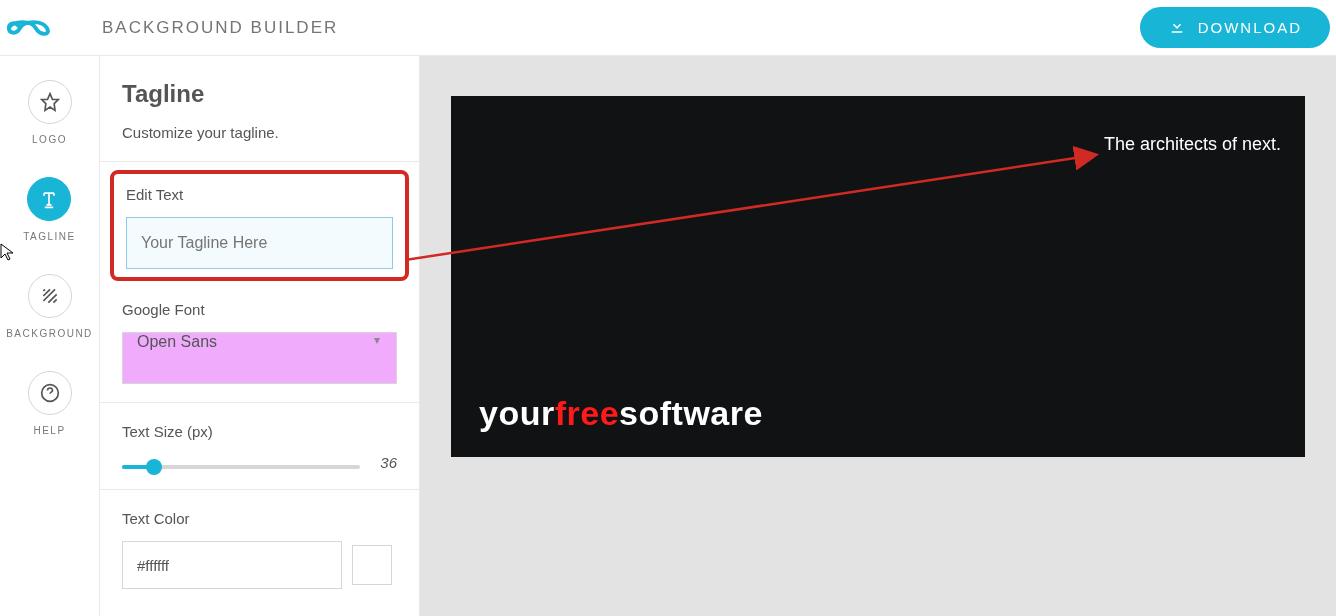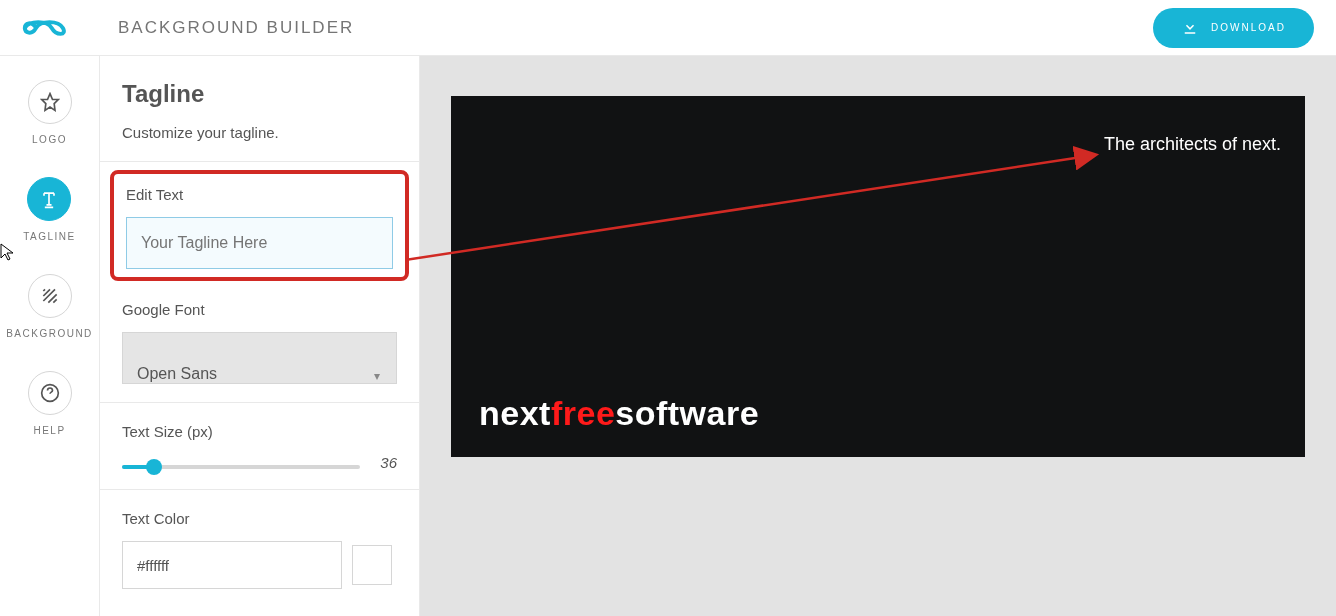--- a/index.html
+++ b/index.html
@@ -9,21 +9,21 @@
     width: 1336px;
     height: 616px;
     overflow: hidden;
     color: #555;
   }
   
   .header {
     height: 56px;
     display: flex;
     align-items: center;
-    padding: 0 22px;
+    padding: 0 6px;
     border-bottom: 1px solid #e9e9e9;
     justify-content: flex-end;
   }
   .logo-mark {
     width: 56px;
     color: #18b5d6;
     display: flex;
     align-items: center;
   }
   .app-title {
@@ -32,21 +32,21 @@
     color: #757575;
     margin-left: 40px;
   }
   .spacer { flex: 1; }
   .dl-btn {
     background: #18b5d6;
     color: #fff;
     border: none;
     border-radius: 22px;
     padding: 10px 28px;
-    font-size: 10px;
+    font-size: 15px;
     letter-spacing: 2px;
     display: flex;
     align-items: center;
     gap: 12px;
     cursor: pointer;
   }
   .dl-btn svg { width: 18px; height: 18px; }
 
   
   .main {
@@ -125,26 +125,26 @@
     border: 1px solid #8fcbe6;
     background: #f4fbfe;
     padding: 8px 14px;
     font-size: 16px;
     color: #888;
   }
   .font-select {
     width: 100%;
     height: 52px;
     border: 1px solid #d6d6d6;
-    background: #e5e5e5;
+    background: #f0abfc;
     padding: 0 14px;
     font-size: 16px;
     color: #555;
     display: flex;
-    align-items: flex-end;
+    align-items: flex-start;
     position: relative;
   }
   .font-select:after {
     content: "▾";
     position: absolute;
     right: 16px;
     color: #888;
     font-size: 12px;
   }
   .slider-row {
@@ -334,21 +334,21 @@
         <input class="color-input" type="text" value="#ffffff" style="">
         <div class="swatch"></div>
       </div>
     </div>
   </div>
 
   <div class="stage">
     <div class="canvas">
       <div class="tagline-render">The architects of next.</div>
       <div class="watermark">
-        <span>next</span><span class="accent">free</span><span>software</span>
+        <span>your</span><span class="accent">free</span><span>software</span>
       </div>
     </div>
   </div>
 
 </div>
 
 <svg class="arrow-svg" style="left:405px; top:145px; width:700px; height:135px;" viewBox="0 0 700 135">
   <defs>
     <marker id="ah" viewBox="0 0 12 12" refX="10" refY="6" markerWidth="10" markerHeight="10" orient="auto">
       <path d="M0 0L12 6L0 12z" fill="#d12a24"></path>

